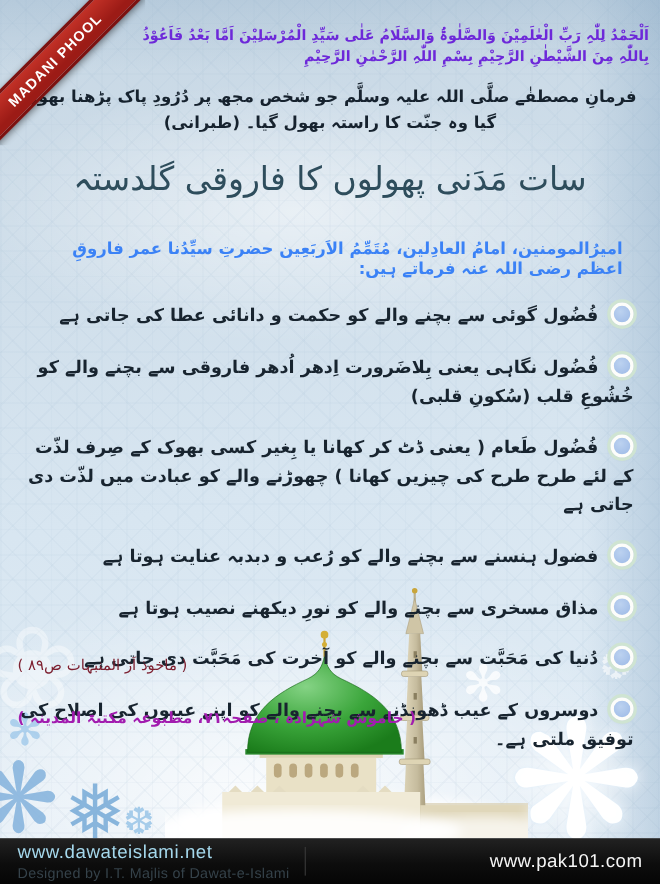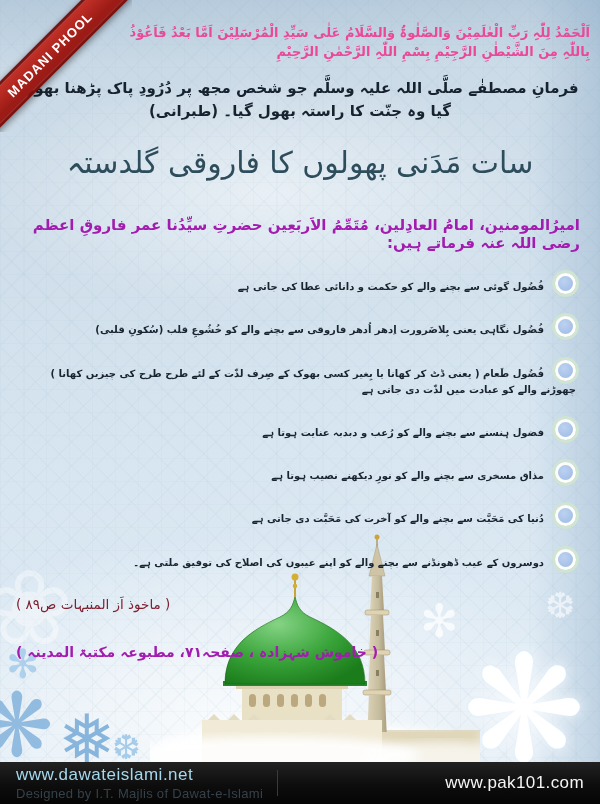--- a/index.html
+++ b/index.html
@@ -29,27 +29,27 @@
   .ribbon{position:absolute;top:38px;left:-48px;width:196px;transform:rotate(-45deg);
     background:linear-gradient(#c23127,#9c1b16 80%);
     border-top:3px solid #7c1210;border-bottom:3px solid #7c1210;
     color:#fff;text-align:center;font-family:"Liberation Sans",sans-serif;
     font-size:13px;font-weight:bold;letter-spacing:1px;padding:6px 0;
     box-shadow:0 2px 7px rgba(0,0,0,.45);}
 
   .content{position:relative;z-index:4}
   .rtl{direction:rtl}
   .arabic-header{margin:0;padding:24px 10px 0 106px;text-align:right;
-    font-size:13px;font-weight:700;color:#ec4899;line-height:1.45}
+    font-size:13px;font-weight:700;color:#6d28d9;line-height:1.45}
   .hadith{margin:15px 12px 0;text-align:center;font-size:15px;font-weight:600;
     color:#16222e;line-height:1.55}
   .page-title{margin:22px 8px 0;text-align:center;font-size:30px;font-weight:400;color:#2e4d5c}
-  .intro{margin:36px 20px 0 30px;text-align:right;font-size:15px;font-weight:600;color:#a21caf}
+  .intro{margin:36px 34px 0 30px;text-align:right;font-size:15px;font-weight:600;color:#3b82f6}
   ul.items{list-style:none;margin:10px 0 0;padding:0 24px 0 18px}
-  ul.items li{margin:21px 0;font-size:10px;font-weight:600;color:#18242f;line-height:1.62;text-align:right}
+  ul.items li{margin:21px 0;font-size:16px;font-weight:600;color:#18242f;line-height:1.62;text-align:right}
   .bullet{display:inline-block;width:15px;height:15px;border-radius:50%;
     background:radial-gradient(circle at 40% 35%, #bcd2f0, #9cb9e6);
     border:3px solid #fdfdfa;box-shadow:0 0 0 3px #cfe4d2, 0 1px 3px rgba(0,0,0,.25);
     margin-left:11px;vertical-align:-4px}
 
   .cite-minbahat{position:absolute;left:16px;top:582px;z-index:5;
     font-size:13.5px;font-weight:400;color:#7d2030}
   .cite-book{position:absolute;left:16px;top:630px;z-index:5;
     font-size:14px;font-weight:700;color:#a21caf}
 

